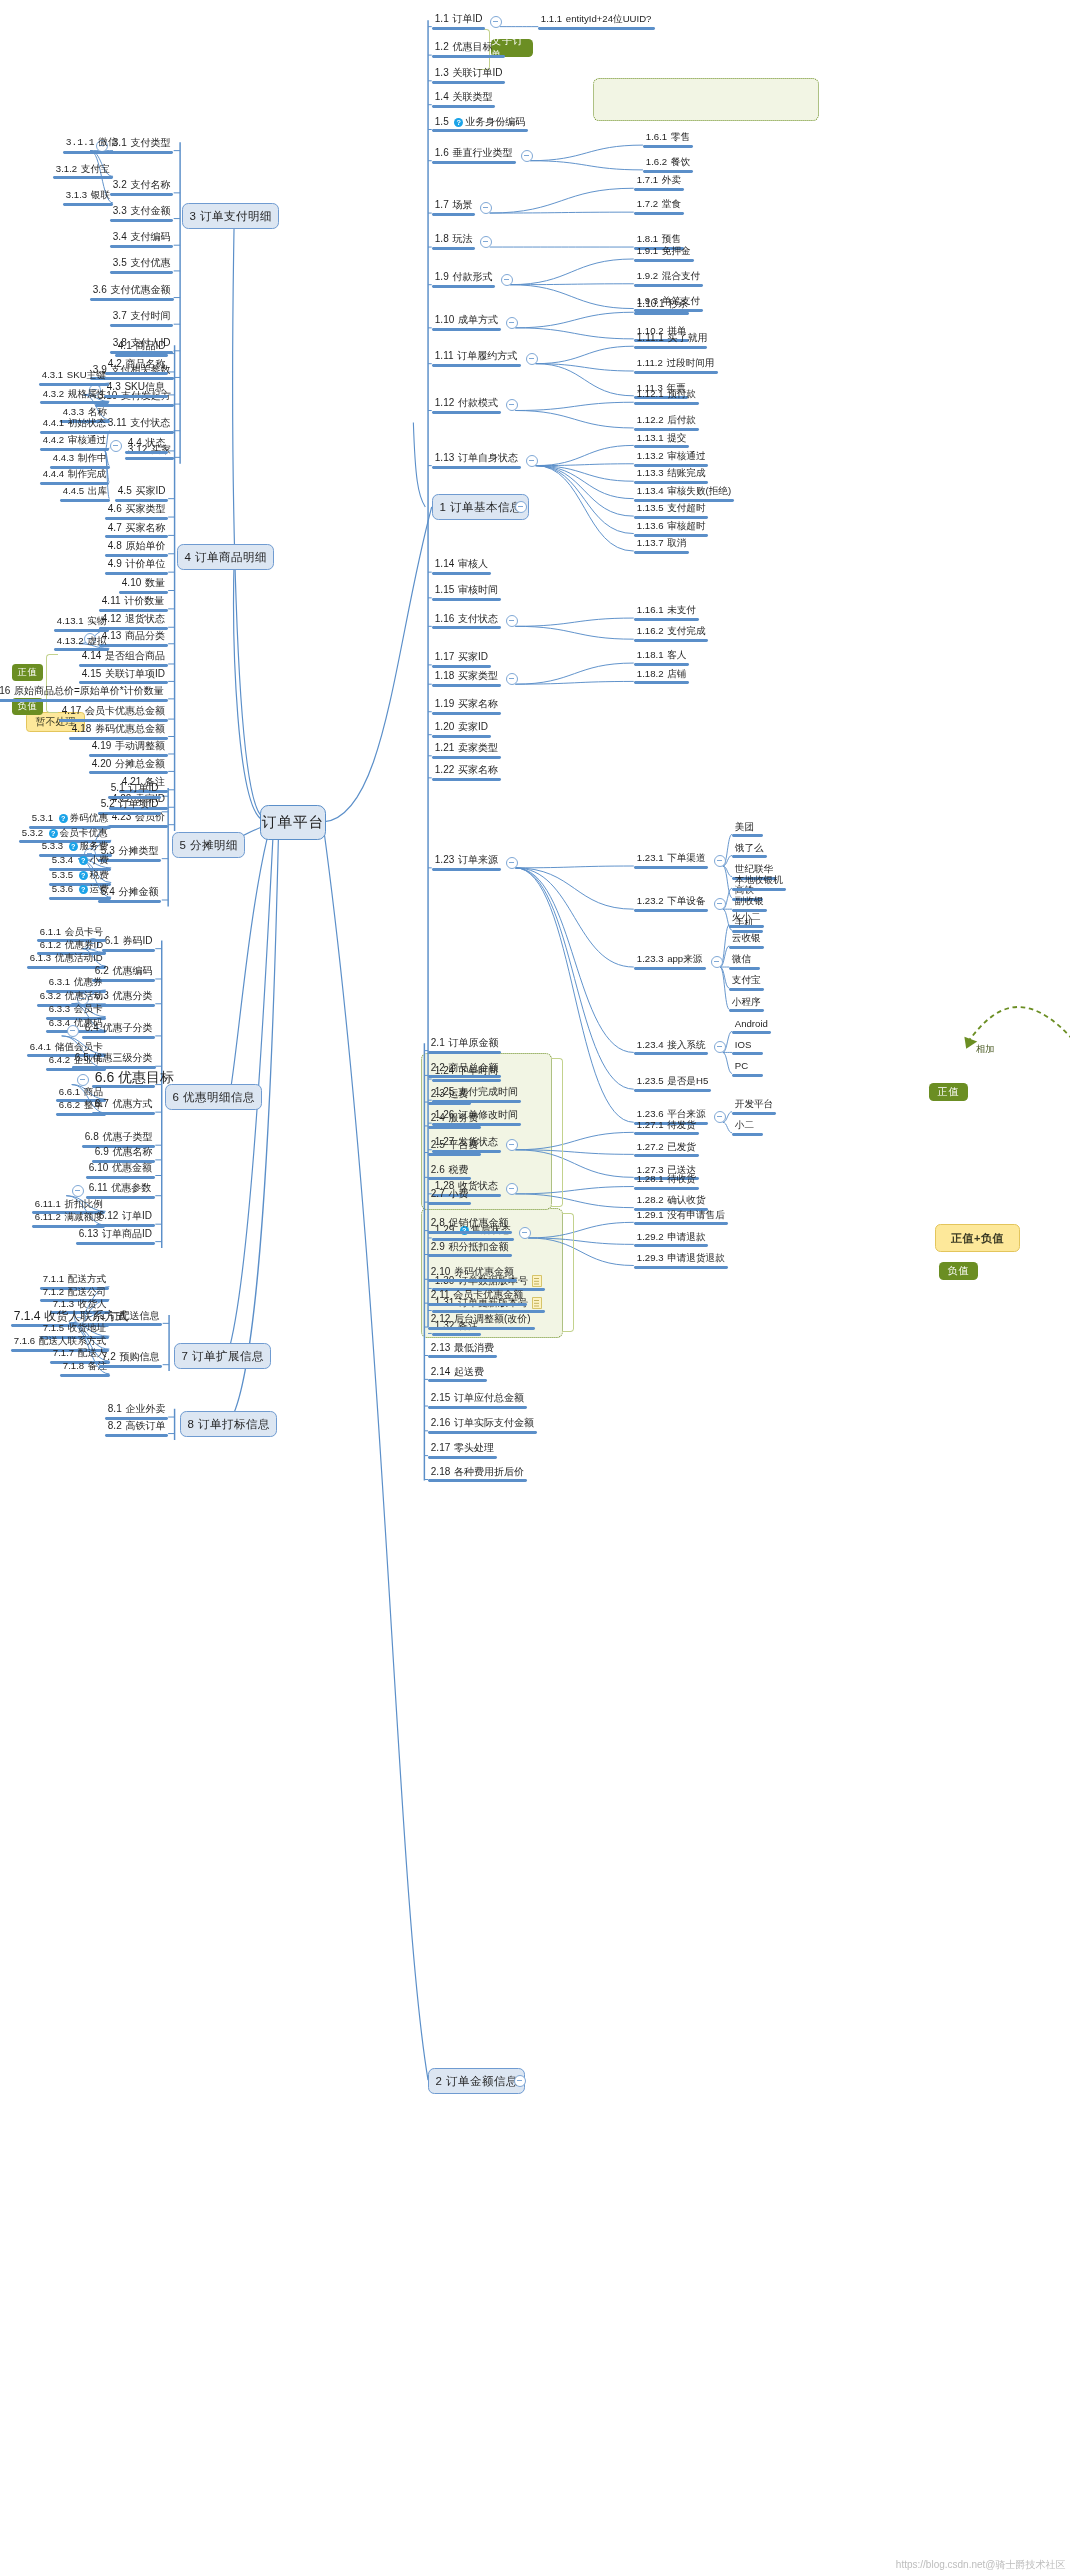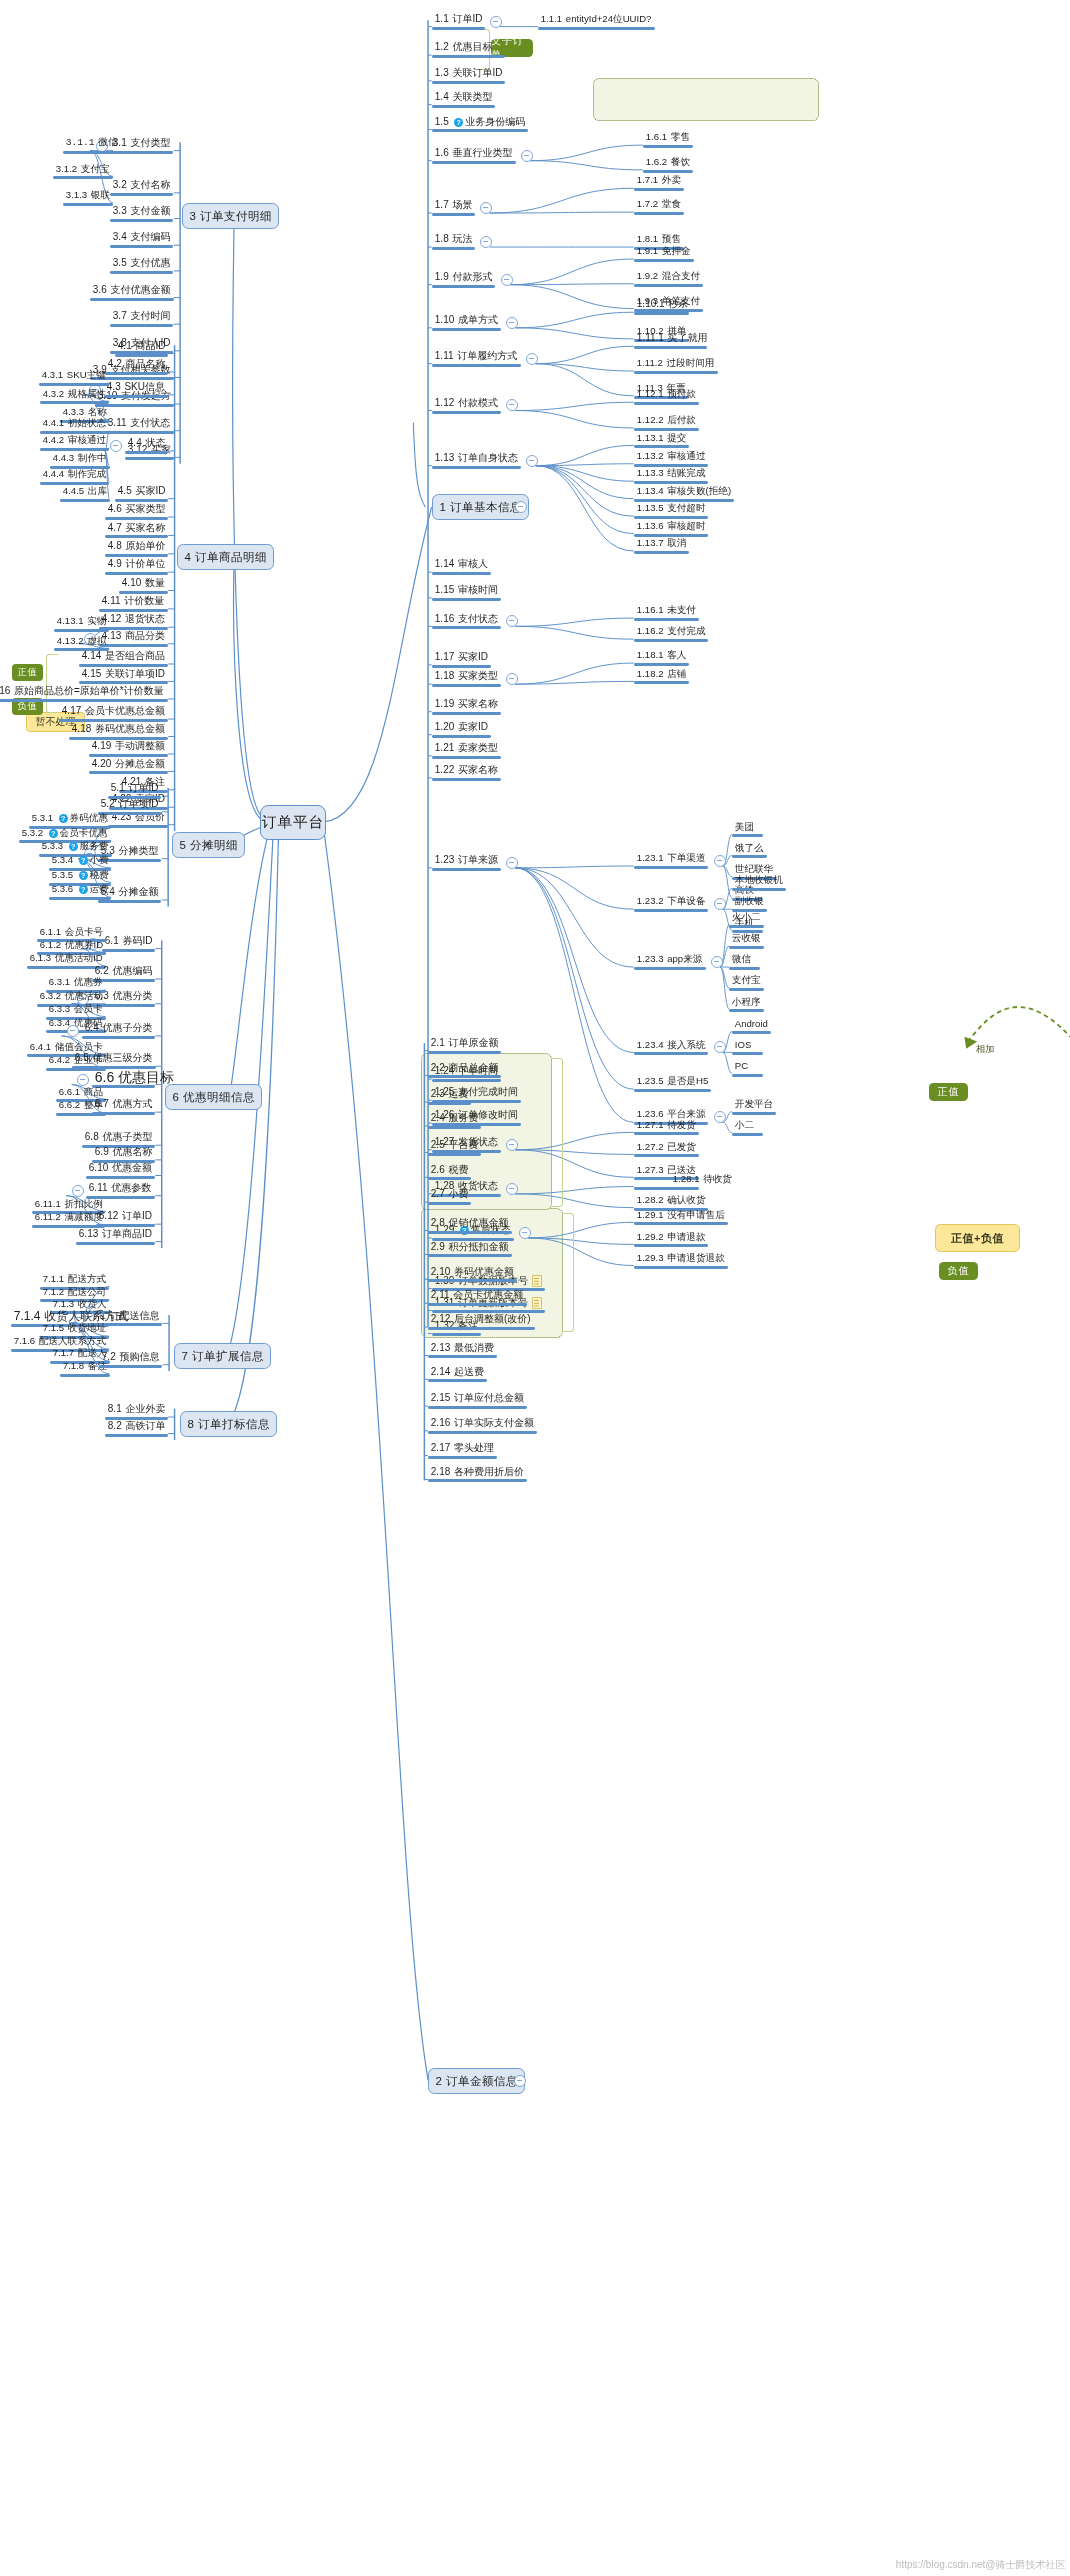--- a/index.html
+++ b/index.html
@@ -561,21 +561,21 @@
     <div class="toggle" style="left: 506px; top: 1139px;"></div>
     <div class="node" style="left: 634px; top: 1119px; font-size: 9.6px;"><span class="num">1.27.1</span><span class="txt">待发货</span></div>
     <div class="ul" style="left: 634px; top: 1132px; width: 65px;"></div>
     <div class="node" style="left: 634px; top: 1141px; font-size: 9.6px;"><span class="num">1.27.2</span><span class="txt">已发货</span></div>
     <div class="ul" style="left: 634px; top: 1154px; width: 65px;"></div>
     <div class="node" style="left: 634px; top: 1164px; font-size: 9.6px;"><span class="num">1.27.3</span><span class="txt">已送达</span></div>
     <div class="ul" style="left: 634px; top: 1177px; width: 65px;"></div>
     <div class="node" style="left: 432px; top: 1180px; font-size: 10px;"><span class="num">1.28</span><span class="txt">收货状态</span></div>
     <div class="ul" style="left: 432px; top: 1194px; width: 69px;"></div>
     <div class="toggle" style="left: 506px; top: 1183px;"></div>
-    <div class="node" style="left: 670px; top: 1173px; font-size: 9.6px; text-align: right;"><span class="num">1.28.1</span><span class="txt">待收货</span></div>
+    <div class="node" style="left: 634px; top: 1173px; font-size: 9.6px; text-align: right;"><span class="num">1.28.1</span><span class="txt">待收货</span></div>
     <div class="ul" style="left: 634px; top: 1187px; width: 65px;"></div>
     <div class="node" style="left: 634px; top: 1194px; font-size: 9.6px;"><span class="num">1.28.2</span><span class="txt">确认收货</span></div>
     <div class="ul" style="left: 634px; top: 1208px; width: 74px;"></div>
     <div class="node" style="left: 432px; top: 1224px; font-size: 10px;"><span class="num">1.29</span><span class="qbadge">?</span><span class="txt">售后状态</span></div>
     <div class="ul" style="left: 432px; top: 1238px; width: 82px;"></div>
     <div class="toggle" style="left: 519px; top: 1227px;"></div>
     <div class="node" style="left: 634px; top: 1209px; font-size: 9.6px;"><span class="num">1.29.1</span><span class="txt">没有申请售后</span></div>
     <div class="ul" style="left: 634px; top: 1222px; width: 94px;"></div>
     <div class="node" style="left: 634px; top: 1231px; font-size: 9.6px;"><span class="num">1.29.2</span><span class="txt">申请退款</span></div>
     <div class="ul" style="left: 634px; top: 1244px; width: 74px;"></div>

